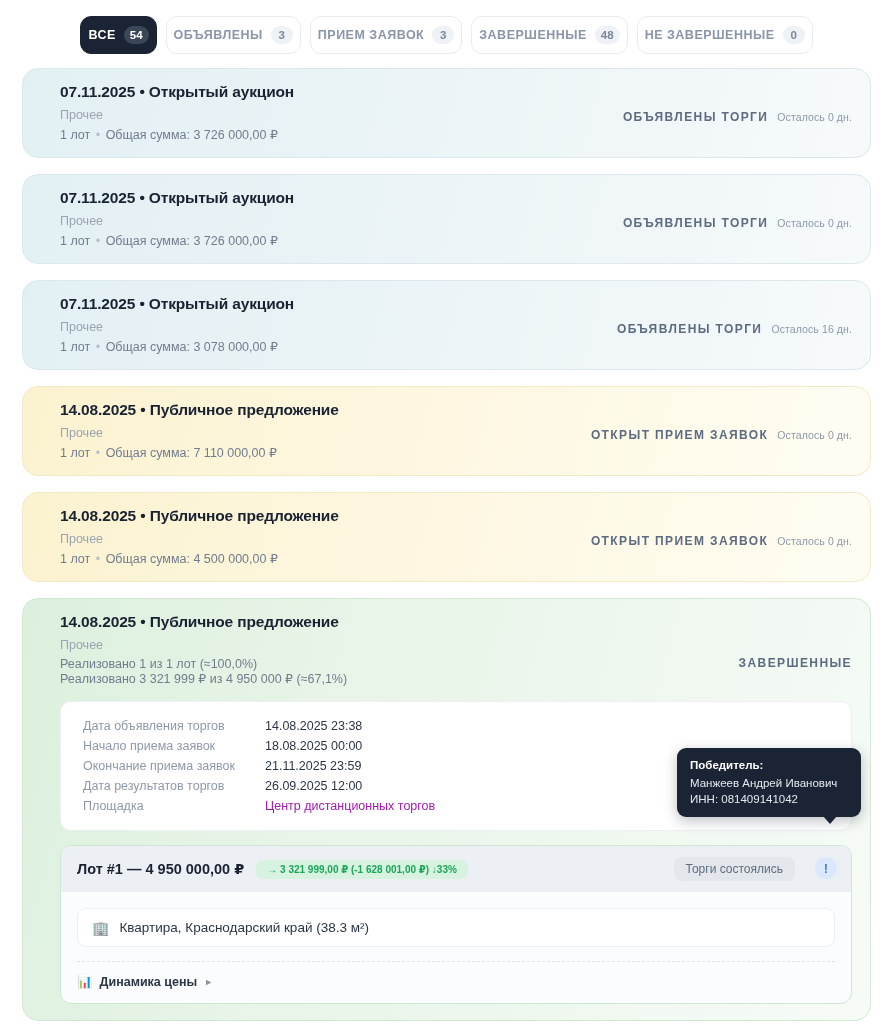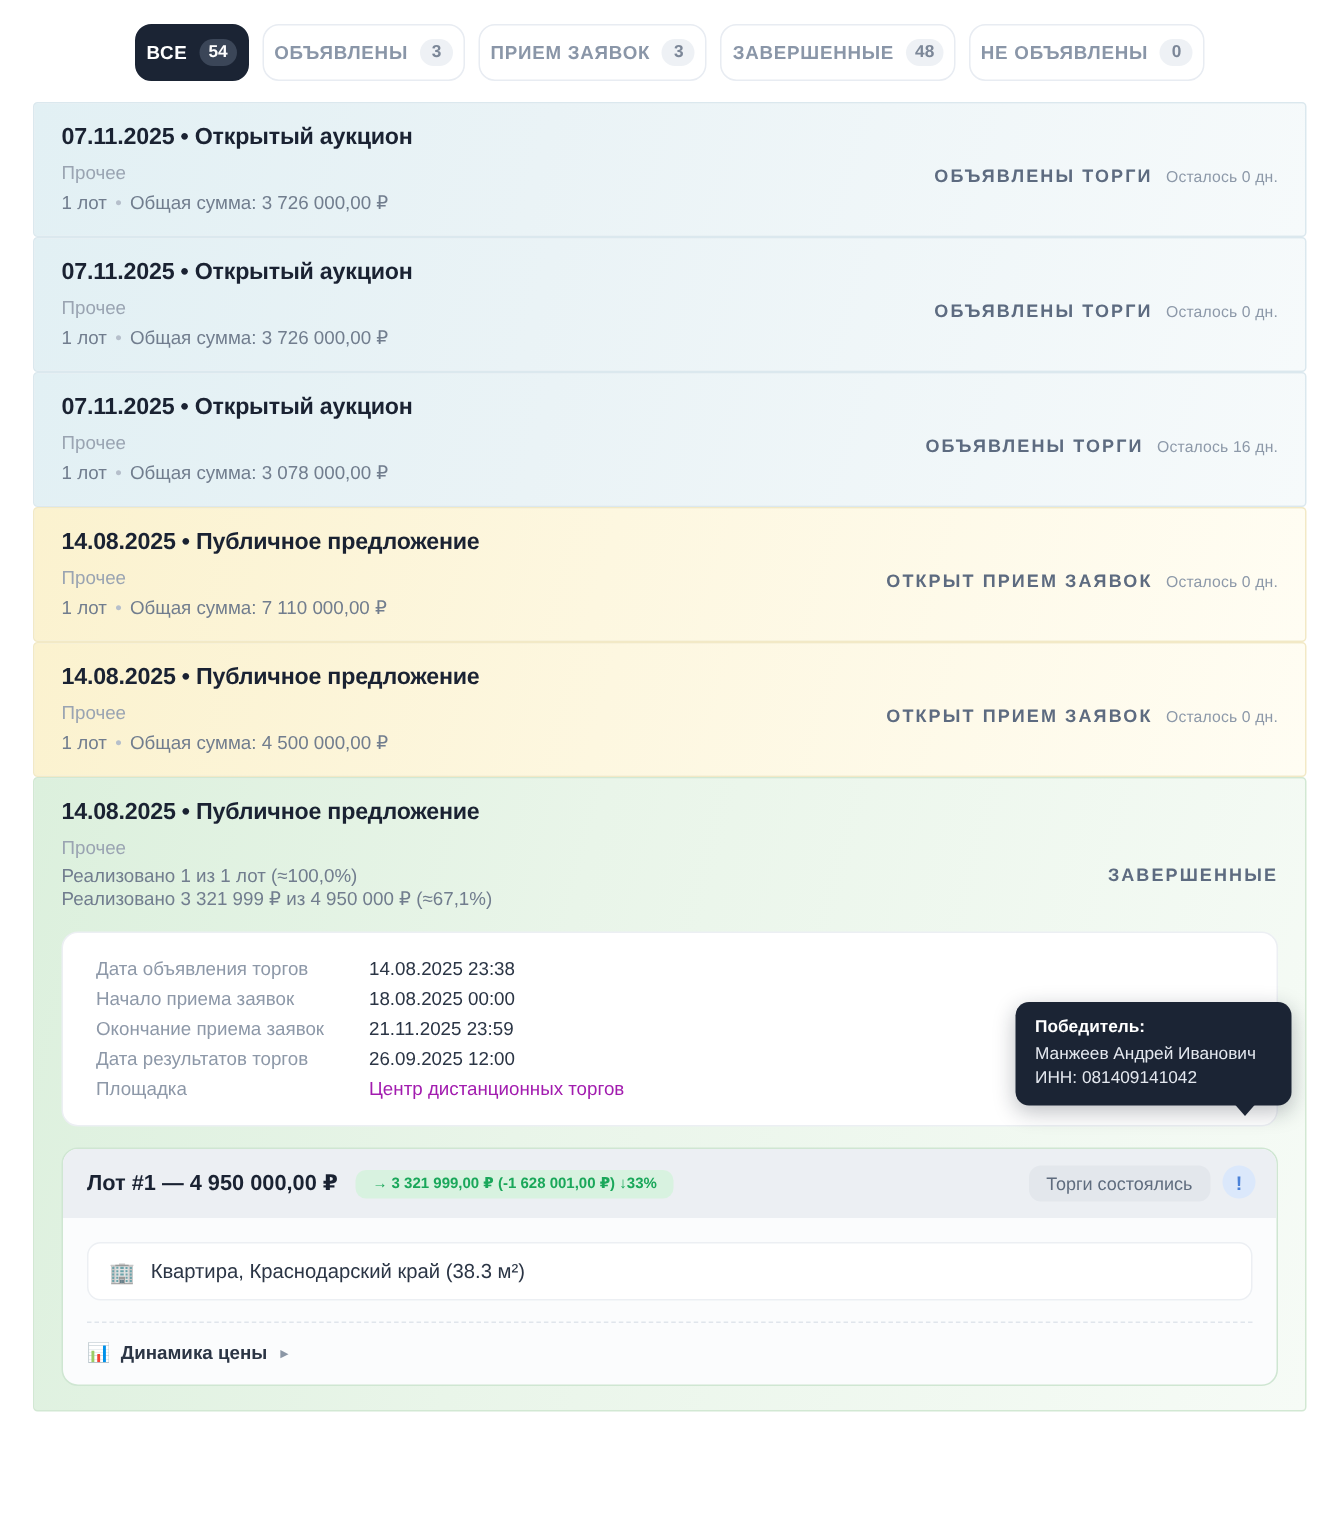--- a/index.html
+++ b/index.html
@@ -57,24 +57,26 @@
   }
   .tab.active .count {
     background: #3b4658;
     color: #ffffff;
   }
 
   
   .list { padding: 0 22px; }
 
   .card {
-    border-radius: 3px;
+    border-radius: 16px;
     border: 1px solid #e6eaf0;
+    margin-bottom: 16px;
     overflow: hidden;
     position: relative;
+    padding-left: 19px;
   }
   .card.blue   { background: linear-gradient(105deg,#e2f0f4 0%,#eaf3f6 40%,#f6fafb 100%); border-color:#dbe8ee; }
   .card.yellow { background: linear-gradient(105deg,#fbf2cf 0%,#fdf7e0 45%,#fffdf3 100%); border-color:#f2e9c6; }
   .card.green  { background: linear-gradient(105deg,#dcf0dd 0%,#e9f5e9 40%,#f6fbf6 100%); border-color:#d2e8d3; }
 
   .card-head {
     display: flex;
     justify-content: space-between;
     align-items: flex-start;
     padding: 14px 18px 15px 18px;
@@ -202,21 +204,21 @@
     font-size: 10px;
     font-weight: 600;
     padding: 4px 11px;
     border-radius: 7px;
     white-space: nowrap;
   }
   .lot-head-right {
     margin-left: auto;
     display: flex;
     align-items: flex-start;
-    gap: 8px;
+    gap: 20px;
   }
   .pill {
     background: #e3e7ec;
     color: #5f6c7e;
     font-size: 12px;
     padding: 5px 12px;
     border-radius: 8px;
     white-space: nowrap;
     cursor: pointer;
   }
@@ -276,21 +278,21 @@
   </div>
   <div class="tab">
     <span>ПРИЕМ ЗАЯВОК</span>
     <span class="count">3</span>
   </div>
   <div class="tab">
     <span>ЗАВЕРШЕННЫЕ</span>
     <span class="count">48</span>
   </div>
   <div class="tab">
-    <span>НЕ ОБЪЯВЛЕНЫ</span>
+    <span>НЕ ЗАВЕРШЕННЫЕ</span>
     <span class="count">0</span>
   </div>
 </div>
 
 <div class="list">
 
   <div class="card blue">
     <div class="card-head">
       <div class="card-left">
         <div class="card-title">07.11.2025 • Открытый аукцион</div>

